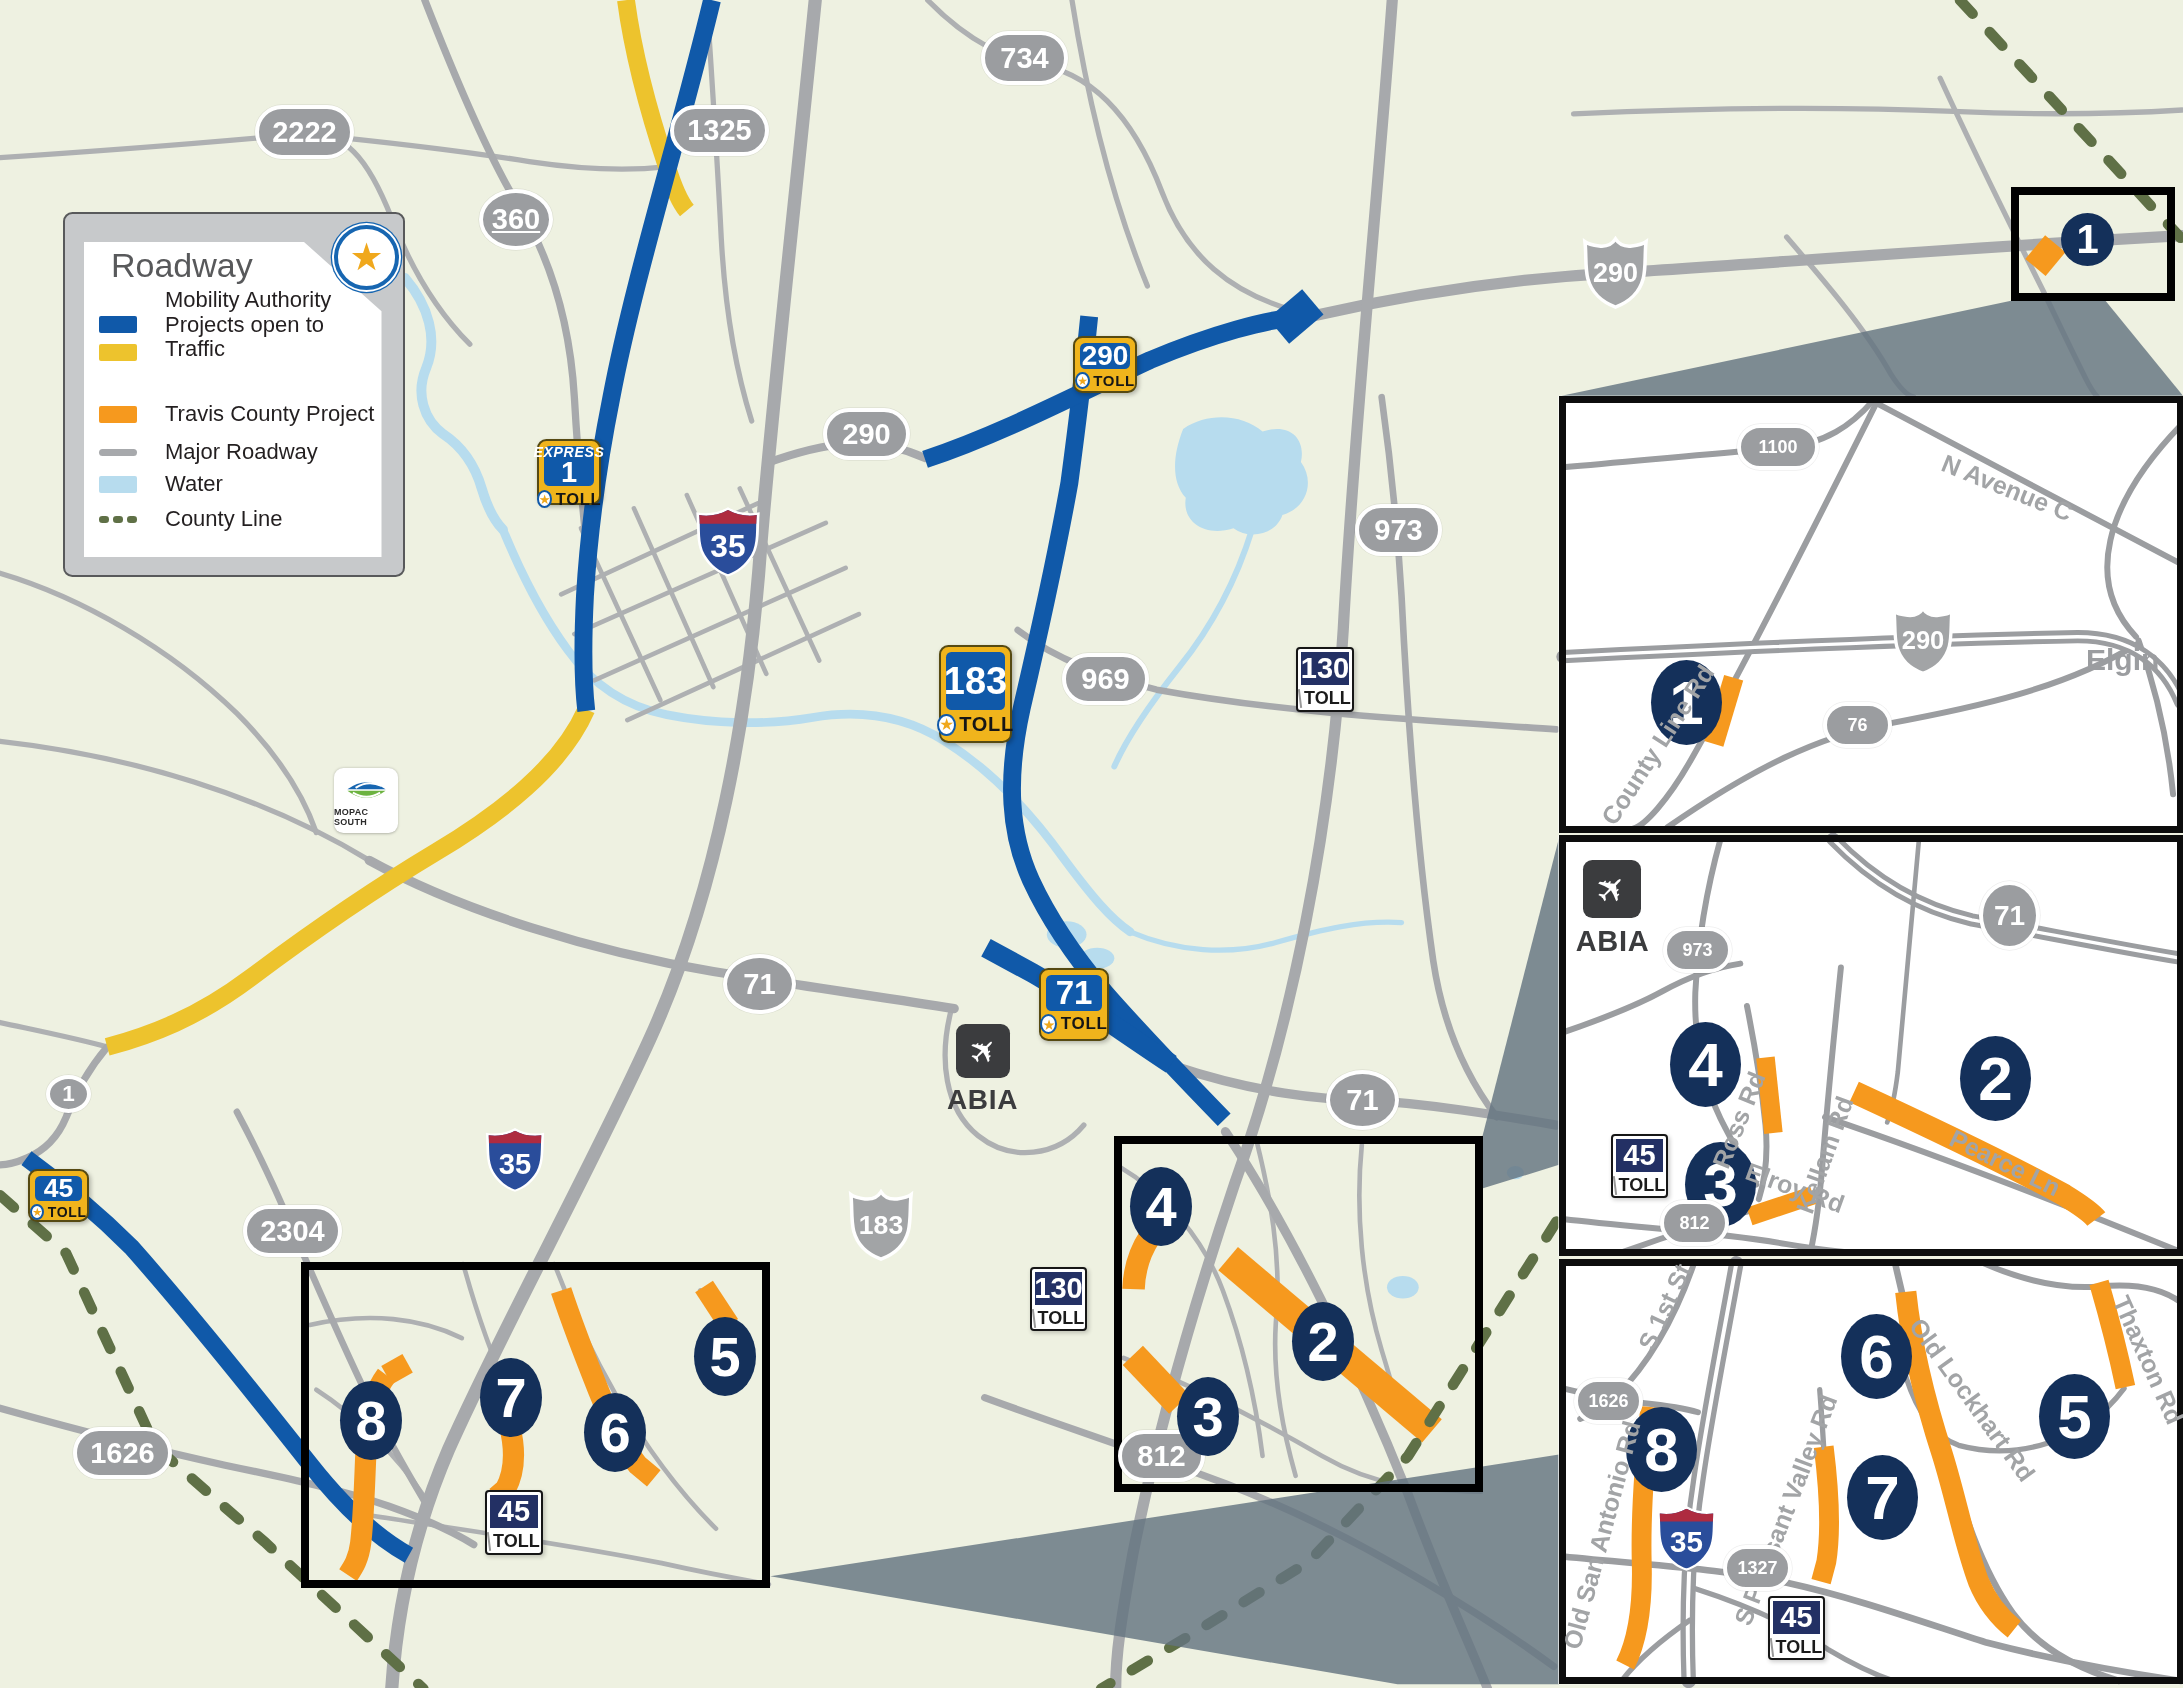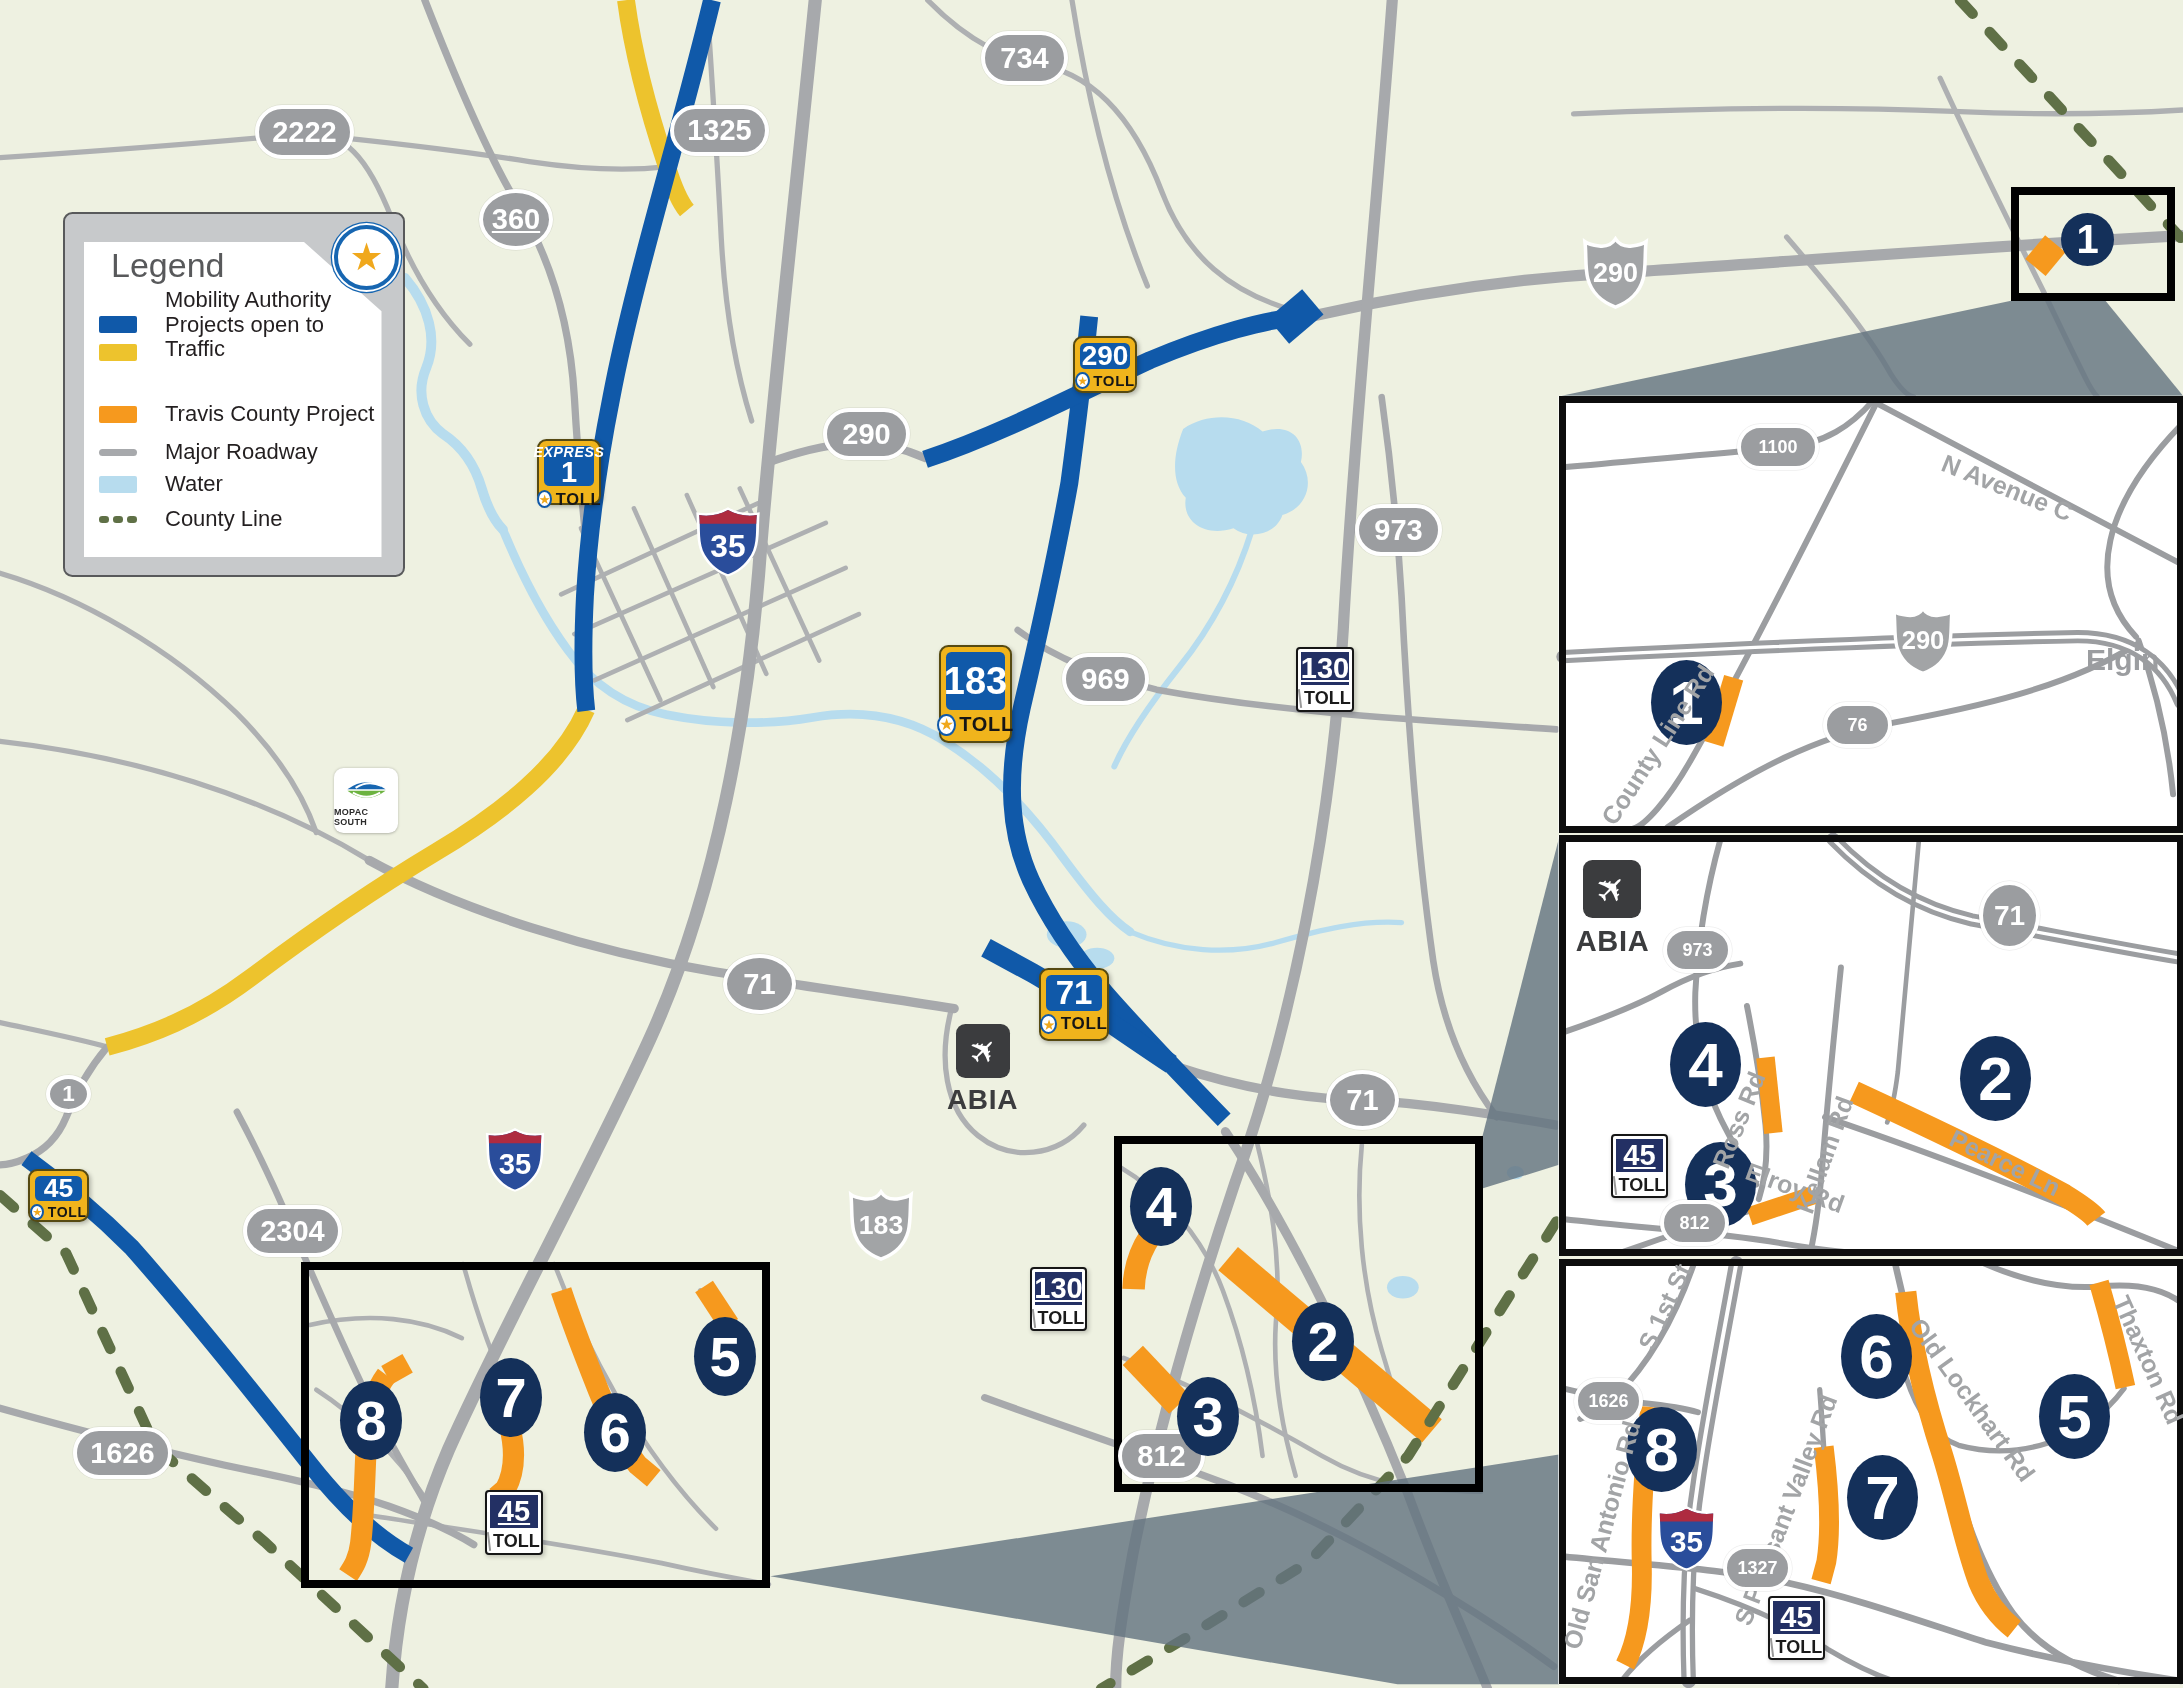--- a/index.html
+++ b/index.html
@@ -32,21 +32,21 @@
   .toll-ma .top .num{font-size:36px;}
   .toll-ma .bot{display:flex;align-items:center;justify-content:center;gap:3.3px;padding-top:3.3px;}
   .toll-ma .star{width:22.5px;height:22.5px;border-radius:50%;background:#fff;border:2px solid #1059a9;
                  color:#f0a81c;display:flex;align-items:center;justify-content:center;font-size:16.5px;box-sizing:border-box;}
   .toll-ma .tollword{font-weight:900;color:#161616;font-size:20px;letter-spacing:0.7px;}
 
   
   .toll-tx{position:absolute;background:#fff;border:2.6px solid #161616;border-radius:4px;box-sizing:border-box;
            display:flex;flex-direction:column;padding:3.3px;box-shadow:1.3px 2px 4px rgba(0,0,0,.2);}
   .toll-tx .num{flex:1;background:#233064;color:#fff;font-weight:800;font-size:29px;
-                display:flex;align-items:center;justify-content:center;text-decoration:underline;}
+                display:flex;align-items:center;justify-content:center;}
   .toll-tx .bot{display:flex;align-items:center;justify-content:center;gap:2.6px;padding-top:2.6px;}
   .toll-tx .flag{width:26.5px;height:17px;display:flex;border:0.7px solid #999;transform:rotate(-7deg);overflow:hidden;}
   .toll-tx .flag .b{background:#1c3f94;color:#fff;width:9.3px;font-size:7.3px;display:flex;align-items:center;justify-content:center;}
   .toll-tx .tollword{font-weight:700;color:#1b1b1b;font-size:18px;}
 
   
   .marker{position:absolute;background:#14305a;color:#fff;border-radius:50%;
           display:flex;align-items:center;justify-content:center;font-weight:800;}
   .marker.main{width:62px;height:79px;font-size:56px;}
   .marker.inset{width:71px;height:85px;font-size:62px;}
@@ -546,21 +546,21 @@
   <div class="bot">
         <span class="flag">
           <span class="b">★</span>
         </span>
         <span class="tollword">TOLL</span>
       </div>
 </div>
 
 <div class="legend">
   <div class="panel"></div>
-  <div class="title">Legend</div>
+  <div class="title">Roadway</div>
   <div class="logo">★</div>
   <div class="lrow" style="top:74px;">
     <span class="sw" style="background:#1059a9;"></span>
     <span class="lbl">Mobility Authority Projects open to Traffic</span>
   </div>
   <div class="lrow" style="top:130px;">
     <span class="sw" style="background:#edc32d;"></span>
   </div>
   <div class="lrow" style="top:188px;">
     <span class="sw" style="background:#f6991e;"></span>

